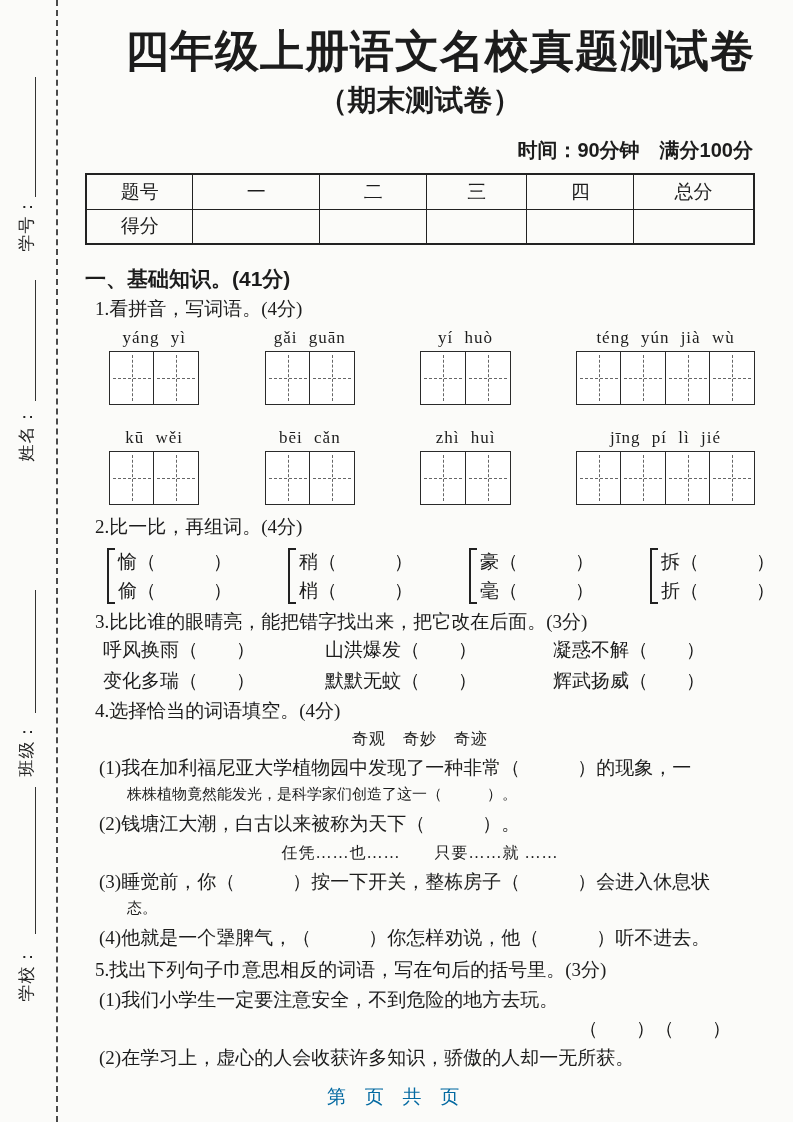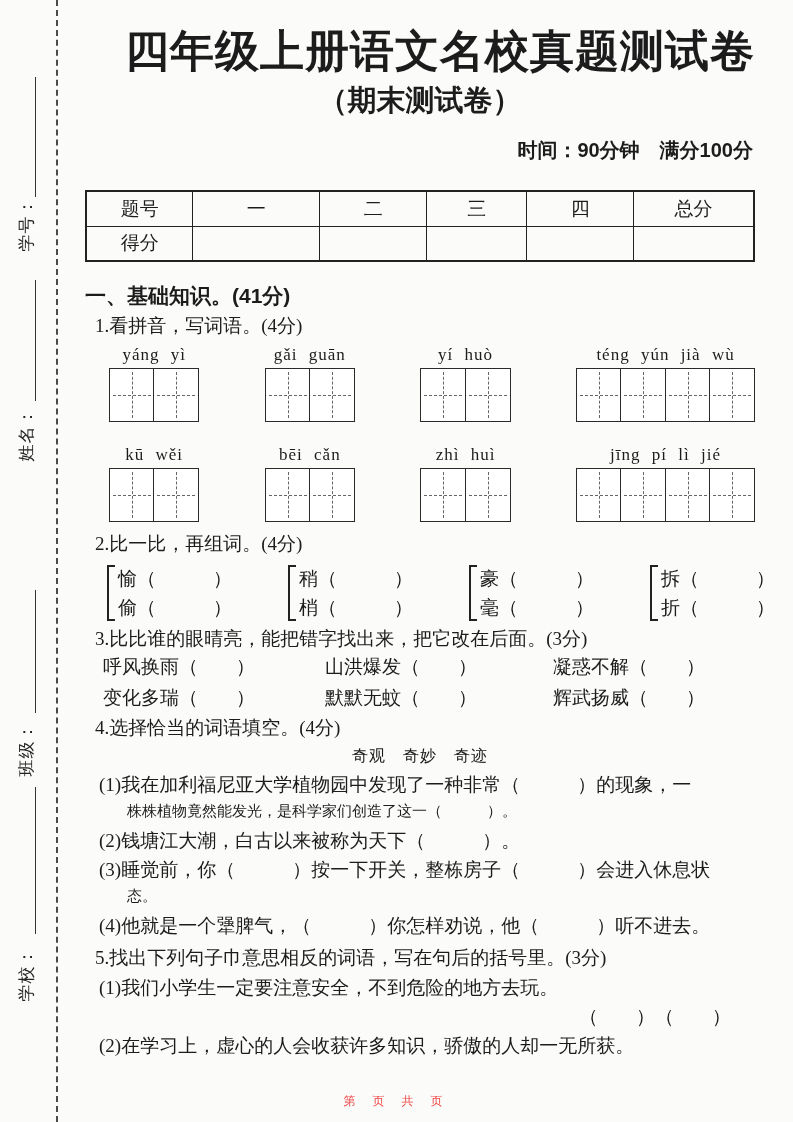--- a/index.html
+++ b/index.html
@@ -47,21 +47,21 @@
   .subtitle {
     margin-top:5px; text-align:center;
     font-size:29px; font-weight:bold; line-height:36px;
   }
   .meta {
     margin-top:20px; text-align:right; padding-right:2px;
     font-size:20px; font-weight:bold; line-height:24px;
   }
 
   table.score {
-    margin-top:28px; width:100%;
+    margin-top:11px; width:100%;
     border-collapse:collapse; border:2.2px solid #222;
     table-layout:fixed;
   }
   table.score td {
     border:1.6px solid #222; height:35px;
     text-align:center; font-size:19px;
   }
 
   .section-heading {
     margin-top:21px;
@@ -107,21 +107,21 @@
   .typo-row span:nth-child(2) { width:228px; }
 
   .word-bank { margin-top:4px; text-align:center; font-size:16px; line-height:23px; letter-spacing:1px; }
   .fill-item { padding-left:42px; font-size:19px; line-height:23px; margin-top:6px; white-space:nowrap; }
   .fill-item .no { margin-left:-28px; }
   .fill-cont { padding-left:42px; font-size:15px; line-height:23px; margin-top:4px; }
   .answers { text-align:right; padding-right:24px; font-size:19px; line-height:23px; margin-top:6px; }
 
   .footer {
     position:absolute; left:0; width:793px; bottom:12px;
-    text-align:center; font-size:12px; letter-spacing:7px; color:#ef4444;margin-top:14px;
+    text-align:center; font-size:19px; letter-spacing:7px; color:#0369a1;margin-top:14px;
   }
 </style>
 </head>
 <body>
 
 <div class="side-line" id="ln1"></div>
 <div class="side-label" id="sl1">学号：</div>
 <div class="side-line" id="ln2"></div>
 <div class="side-label" id="sl2">姓名：</div>
 <div class="side-line" id="ln3"></div>
@@ -277,20 +277,21 @@
     <span>变化多瑞（　　）</span>
     <span>默默无蚊（　　）</span>
     <span>辉武扬威（　　）</span>
   </div>
 
   <div class="q-title" style="margin-top:2px;">4.选择恰当的词语填空。(4分)</div>
   <div class="word-bank">奇观　奇妙　奇迹</div>
   <div class="fill-item"><span class="no">(1)</span><span>我在加利福尼亚大学植物园中发现了一种非常（　　　）的现象，一</span></div>
   <div class="fill-cont">株株植物竟然能发光，是科学家们创造了这一（　　　）。</div>
   <div class="fill-item"><span class="no">(2)</span><span>钱塘江大潮，白古以来被称为天下（　　　）。</span></div>
+  <div class="word-bank" style="margin-top:6px;">任凭……也……　　只要……就 ……</div>
   <div class="fill-item"><span class="no">(3)</span><span>睡觉前，你（　　　）按一下开关，整栋房子（　　　）会进入休息状</span></div>
   <div class="fill-cont">态。</div>
   <div class="fill-item"><span class="no">(4)</span><span>他就是一个犟脾气，（　　　）你怎样劝说，他（　　　）听不进去。</span></div>
 
   <div class="q-title" style="margin-top:8px;">5.找出下列句子巾意思相反的词语，写在句后的括号里。(3分)</div>
   <div class="fill-item"><span class="no">(1)</span><span>我们小学生一定要注意安全，不到危险的地方去玩。</span></div>
   <div class="answers">（　　）（　　）</div>
   <div class="fill-item"><span class="no">(2)</span><span>在学习上，虚心的人会收获许多知识，骄傲的人却一无所获。</span></div>
 
 </div>

